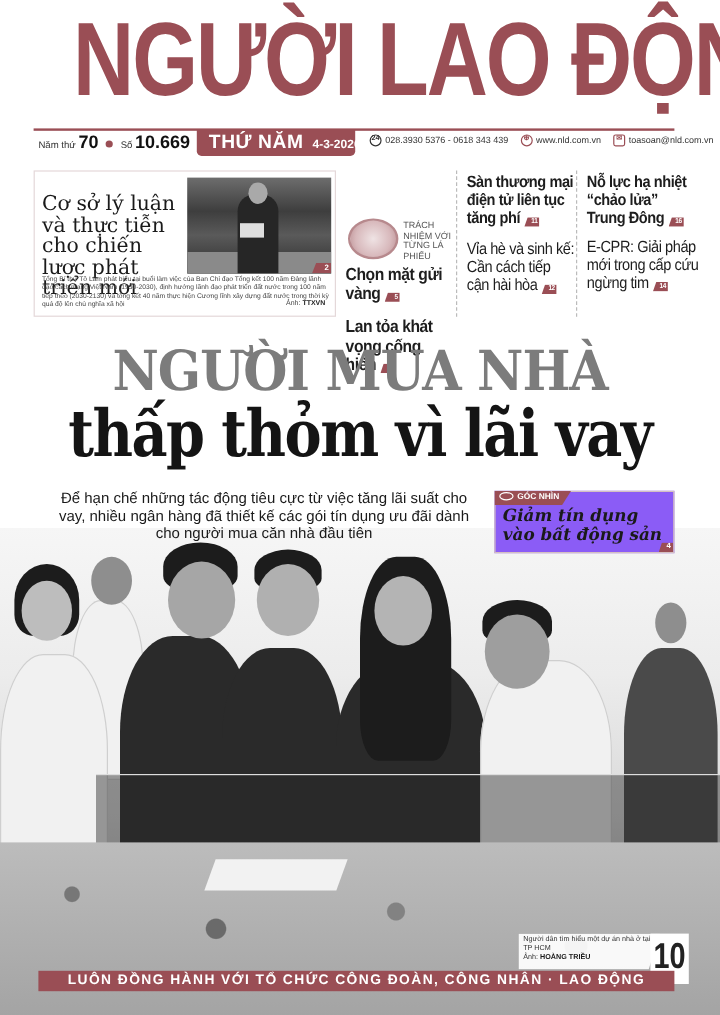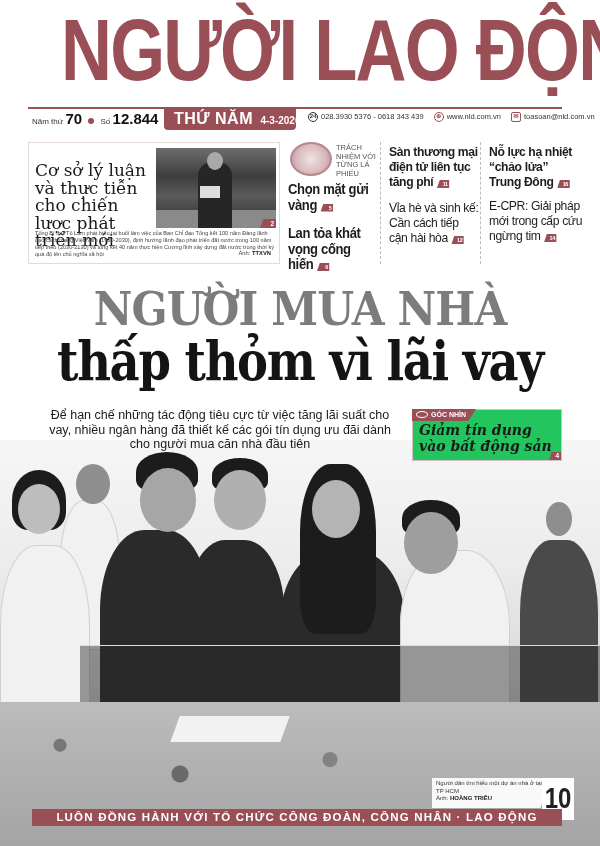--- a/index.html
+++ b/index.html
@@ -55,21 +55,21 @@
     .lead-photo .table { position: absolute; left: 0; top: 62px; width: 120px; height: 18px; background: #8a8a8a; }
     .badge { position: absolute; background: #9a4e55; color: #fff; font-size: 6.5px; font-weight: 700; text-align: right; padding-right: 2px; line-height: 8px; height: 8px; clip-path: polygon(22% 0, 100% 0, 100% 100%, 0 100%); }
     .lead-photo .badge { right: 0; bottom: 0; width: 16px; height: 9px; line-height: 9px; }
     .lead-caption {
       position: absolute; left: 6px; top: 87px; width: 240px; font-size: 5.6px; line-height: 7px; color: #444;
     }
     .lead-credit { position: absolute; right: 8px; top: 107px; font-size: 5.8px; color: #444; }
     .lead-credit b { color: #222; }
 
     .col { position: absolute; top: 0; height: 122px; }
-    .col.c1 { left: 258px; width: 90px; }
+    .col.c1 { left: 258px; width: 90px; margin-top: 40px; }
     .col.c2 { left: 352px; width: 96px; border-left: 1px dashed #bbb; padding-left: 6px; }
     .col.c3 { left: 452px; width: 94px; border-left: 1px dashed #bbb; padding-left: 6px; }
     .logo {
       position: absolute; left: 4px; top: 0; width: 42px; height: 34px; border-radius: 50%;
       border: 2px solid #b7898d; background: radial-gradient(circle, #efe3e4 0%, #d8b9bc 60%, #b7898d 100%);
     }
     .logo-cap { position: absolute; left: 50px; top: 2px; width: 42px; font-size: 7.5px; line-height: 8.5px; color: #555; }
     .t-item { position: absolute; font-family: "Liberation Sans", sans-serif; font-weight: 700; color: #1d1d1d; letter-spacing: -0.4px; transform: scaleX(0.9); transform-origin: left top; }
     .t-item .badge { position: static; display: inline-block; width: 14px; margin-left: 4px; vertical-align: baseline; font-size: 6px; }
     .c1 .t1 { left: 2px; top: 40px; width: 100px; font-size: 14.5px; line-height: 15.5px; }
@@ -111,21 +111,21 @@
         radial-gradient(circle at 80% 60%, #6f6f6f 0 9px, transparent 10px),
         linear-gradient(180deg, #bcbcbc 0%, #a4a4a4 100%);
     }
     .model-block { position: absolute; left: 175px; top: 276px; width: 110px; height: 26px; background: #f2f2f2; transform: skewX(-20deg); }
 
     .deck {
       position: absolute; left: 40px; top: 408px; width: 360px; text-align: center;
       font-size: 12.5px; line-height: 14.5px; color: #1a1a1a;
     }
 
-    .goc-nhin { position: absolute; left: 412px; top: 409px; width: 150px; height: 52px; background: #22c55e; border: 1px solid #d4c0c2; }
+    .goc-nhin { position: absolute; left: 412px; top: 409px; width: 150px; height: 52px; background: #8b5cf6; border: 1px solid #d4c0c2; }
     .goc-tab { position: absolute; left: -1px; top: -1px; width: 64px; height: 12px; background: #9a4e55; color: #fff; font-size: 7px; font-weight: 700; line-height: 12px; padding-left: 4px; clip-path: polygon(0 0, 100% 0, 88% 100%, 0 100%); white-space: nowrap; }
     .goc-tab .eye { display: inline-block; width: 12px; height: 7px; border: 1.5px solid #fff; border-radius: 50%; vertical-align: middle; margin-right: 3px; margin-bottom: 1px; }
     .goc-title { position: absolute; left: 6px; top: 12px; width: 140px; font-family: "DejaVu Serif", serif; font-style: italic; font-weight: 700; font-size: 14px; line-height: 16px; color: #1a1a1a; }
     .goc-nhin .badge { right: 0; bottom: 0; width: 12px; height: 8px; }
 
     .caption-box { position: absolute; left: 432px; top: 778px; width: 118px; height: 30px; background: rgba(255,255,255,0.92); clip-path: polygon(0 0, 100% 0, 92% 100%, 0 100%); padding: 2px 4px; font-size: 6px; line-height: 7.5px; color: #333; }
     .caption-box b { color: #1a1a1a; }
     .page-num { position: absolute; left: 538px; top: 778px; width: 40px; height: 42px; background: #fff; color: #222; font-family: "Liberation Sans", sans-serif; font-weight: 700; font-size: 30px; line-height: 40px; text-align: center; transform: scaleX(0.8); }
     .slogan { position: absolute; left: 32px; top: 809px; width: 530px; height: 17px; background: #9a4e55; color: #fff; font-weight: 700; font-size: 11.5px; line-height: 17px; letter-spacing: 1.2px; text-align: center; white-space: nowrap; }
   </style>
@@ -134,21 +134,21 @@
 
 <header class="masthead">
   <div class="mast-title">NGƯỜI LAO ĐỘNG</div>
   <div class="mast-rule"></div>
   <div class="mast-info">
     <div class="issue">
       <span>Năm thứ</span>
       <b>70</b>
       <span class="dot"></span>
       <span>Số</span>
-      <b>12.844</b>
+      <b>10.669</b>
     </div>
     <div class="date-box">
       <span class="dow">THỨ NĂM</span>
       <span class="dt">4-3-2026</span>
     </div>
     <div class="contacts">
       <span class="item">
         <span class="ico">24</span><span>028.3930 5376 - 0618 343 439</span>
       </span>
       <span class="item">

